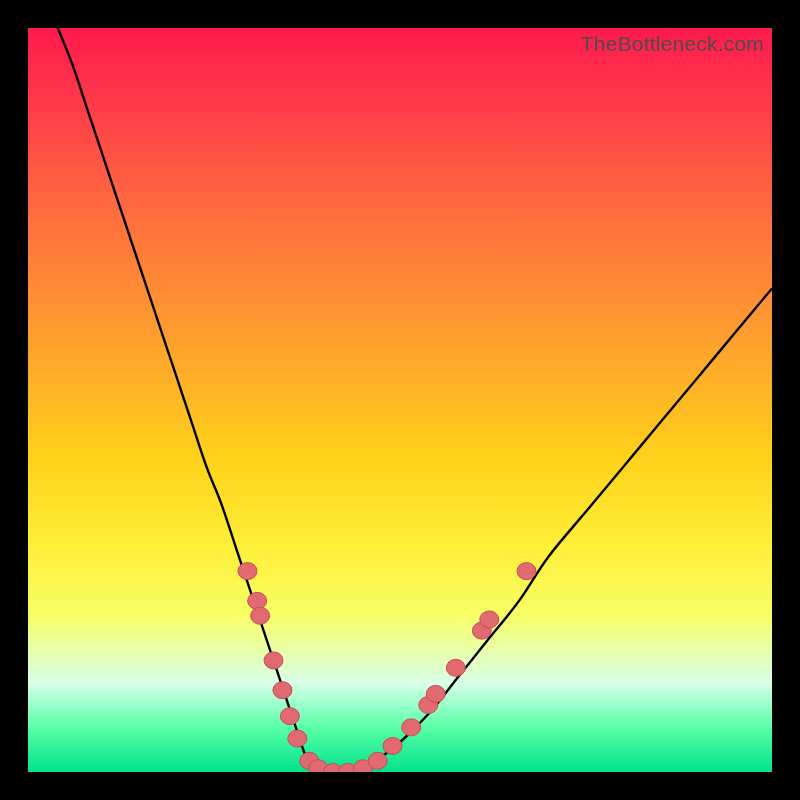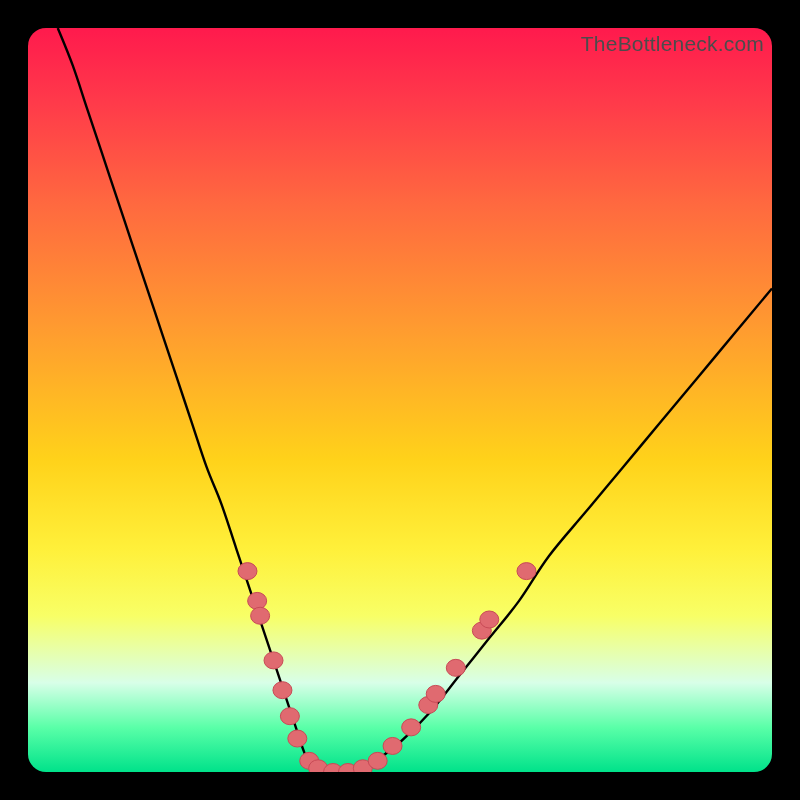--- a/index.html
+++ b/index.html
@@ -27,21 +27,20 @@
       #ff1a4d 0%,
       #ff3a4a 10%,
       #ff6a3f 24%,
       #ff9a30 40%,
       #ffd21a 58%,
       #fff03a 70%,
       #f8ff66 79%,
       #d8ffe8 88%,
       #5affa8 94%,
       #00e28a 100%);
-    border-radius: 18px;
   }
   .watermark {
     position: absolute;
     top: 4px;
     right: 8px;
     color: #4c4c4c;
     font-size: 21px;
     font-weight: 500;
     letter-spacing: 0.2px;
     user-select: none;

